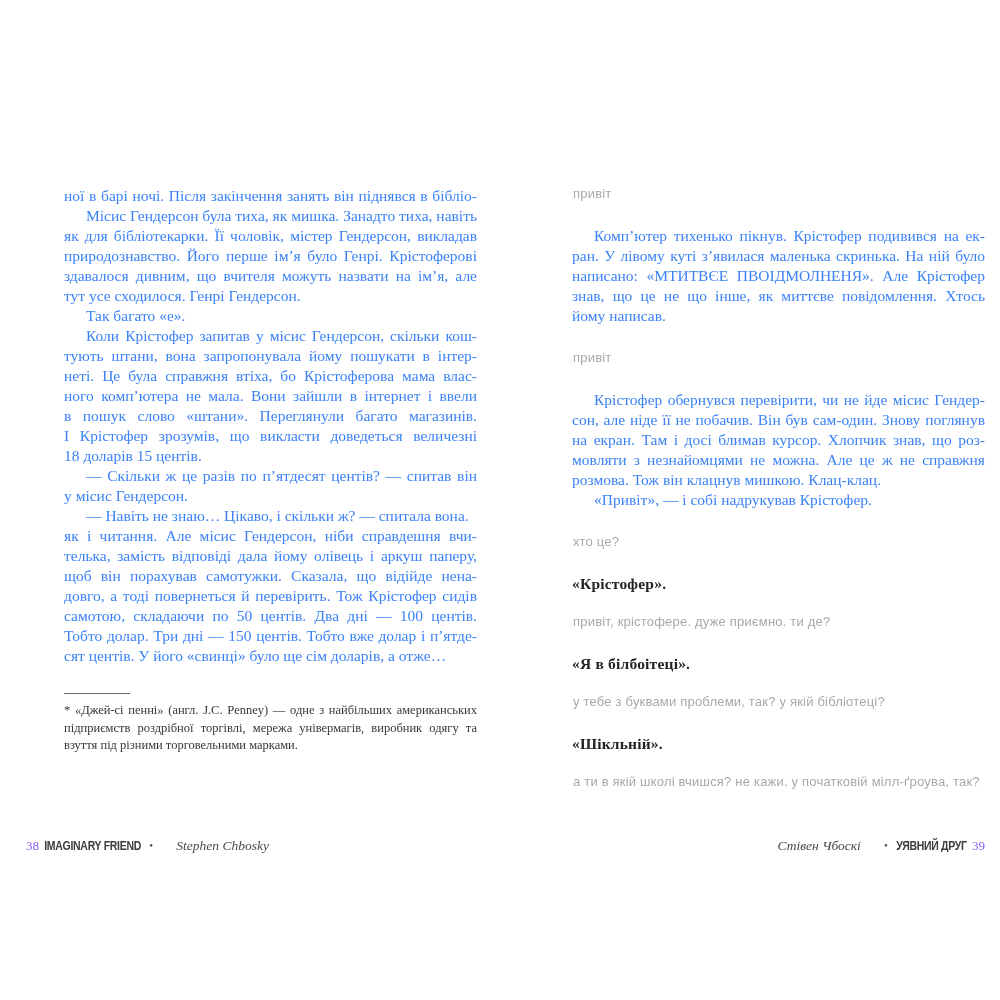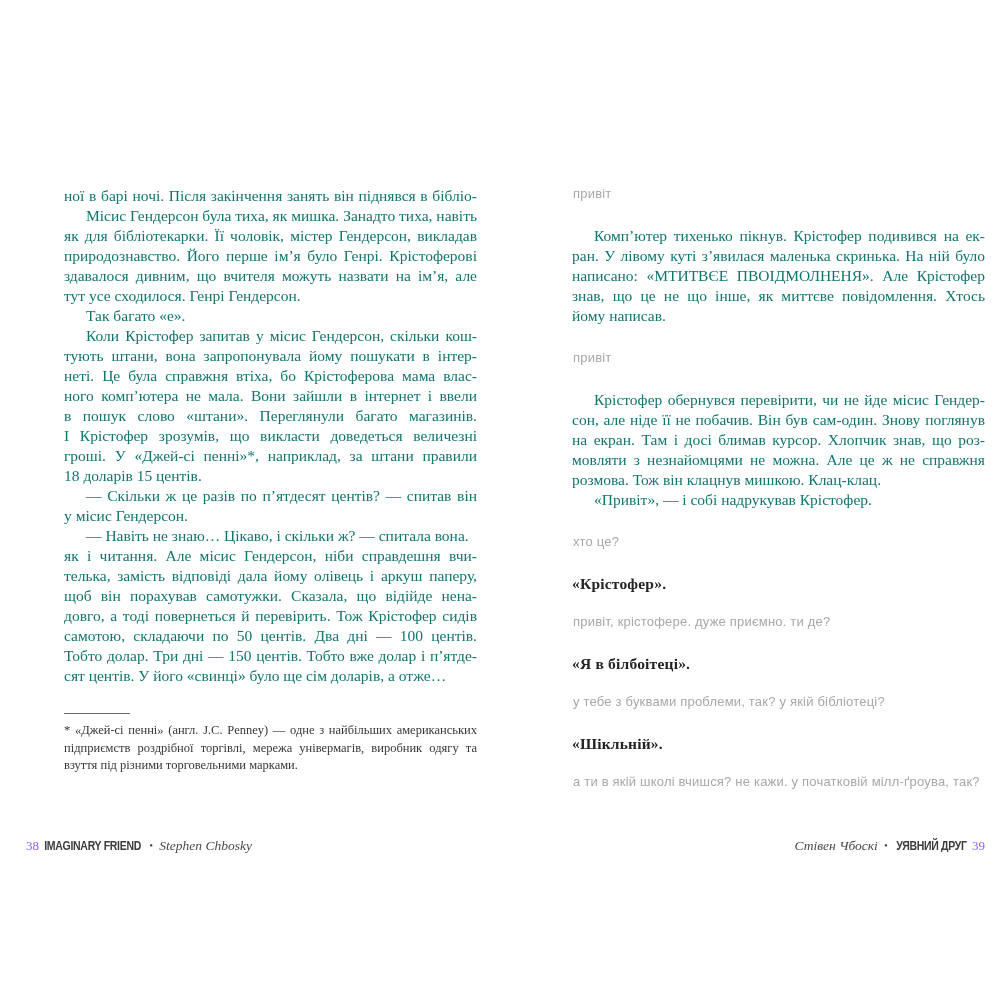--- a/index.html
+++ b/index.html
@@ -9,21 +9,21 @@
     position:relative;
     font-family:"Liberation Serif", serif;
     overflow:hidden;
   }
   .page{position:absolute;top:186px;width:413px;}
   .page-left{left:64px;}
   .page-right{left:572px;}
 
   
   .bodyline{
-    font-size:15.5px;line-height:20px;color:#0f766e;
+    font-size:15.5px;line-height:20px;color:#3b82f6;
     text-align:justify;text-align-last:justify;
     white-space:normal;
   }
   .bodyline.end{text-align-last:left;}
   .bodyline.ind{text-indent:22px;}
 
   
   .fn-sep{width:66px;height:1px;background:#6a6a6a;margin:27px 0 8px 0;}
   .fnline{
     font-size:12.5px;line-height:17.5px;color:#3a3836;
@@ -52,42 +52,41 @@
   .footer-left{left:26px;}
   .footer-right{right:15px;}
   .f-num{font-size:13px;color:#8b5cf6;}
   .f-title{
     display:inline-block;
     font-family:"Liberation Sans", sans-serif;
     font-weight:bold;font-size:10.5px;letter-spacing:-.3px;
     transform:scaleY(1.25);transform-origin:bottom;
     color:#3c3c3c;margin:0 2px;
   }
-  .f-author{font-style:italic;font-size:13.5px;color:#4a4a4a;margin:0 0;}
+  .f-author{font-style:italic;font-size:13.5px;color:#4a4a4a;margin:0 17px;}
   .f-dot{font-size:11px;color:#4a4a4a;margin:0 3px;position:relative;top:-1px;}
 </style>
 </head>
 <body>
 
 <div class="page page-left">
   <div>
       <div class="bodyline">ної в барі ночі. Після закінчення занять він піднявся в бібліо-</div>
       <div class="bodyline ind">Місис Гендерсон була тиха, як мишка. Занадто тиха, навіть</div>
       <div class="bodyline">як для бібліотекарки. Її чоловік, містер Гендерсон, викладав</div>
       <div class="bodyline">природознавство. Його перше ім’я було Генрі. Крістоферові</div>
       <div class="bodyline">здавалося дивним, що вчителя можуть назвати на ім’я, але</div>
       <div class="bodyline end">тут усе сходилося. Генрі Гендерсон.</div>
       <div class="bodyline ind end">Так багато «е».</div>
       <div class="bodyline ind">Коли Крістофер запитав у місис Гендерсон, скільки кош-</div>
       <div class="bodyline">тують штани, вона запропонувала йому пошукати в інтер-</div>
       <div class="bodyline">неті. Це була справжня втіха, бо Крістоферова мама влас-</div>
       <div class="bodyline">ного комп’ютера не мала. Вони зайшли в інтернет і ввели</div>
       <div class="bodyline">в пошук слово «штани». Переглянули багато магазинів.</div>
       <div class="bodyline">І Крістофер зрозумів, що викласти доведеться величезні</div>
-      <div class="bodyline">гроші. У «Джей-сі пенні»*, наприклад, за штани правили</div>
       <div class="bodyline end">18 доларів 15 центів.</div>
       <div class="bodyline ind">— Скільки ж це разів по п’ятдесят центів? — спитав він</div>
       <div class="bodyline end">у місис Гендерсон.</div>
       <div class="bodyline ind end">— Навіть не знаю… Цікаво, і скільки ж? — спитала вона.</div>
       <div class="bodyline">як і читання. Але місис Гендерсон, ніби справдешня вчи-</div>
       <div class="bodyline">телька, замість відповіді дала йому олівець і аркуш паперу,</div>
       <div class="bodyline">щоб він порахував самотужки. Сказала, що відійде нена-</div>
       <div class="bodyline">довго, а тоді повернеться й перевірить. Тож Крістофер сидів</div>
       <div class="bodyline">самотою, складаючи по 50 центів. Два дні — 100 центів.</div>
       <div class="bodyline">Тобто долар. Три дні — 150 центів. Тобто вже долар і п’ятде-</div>

